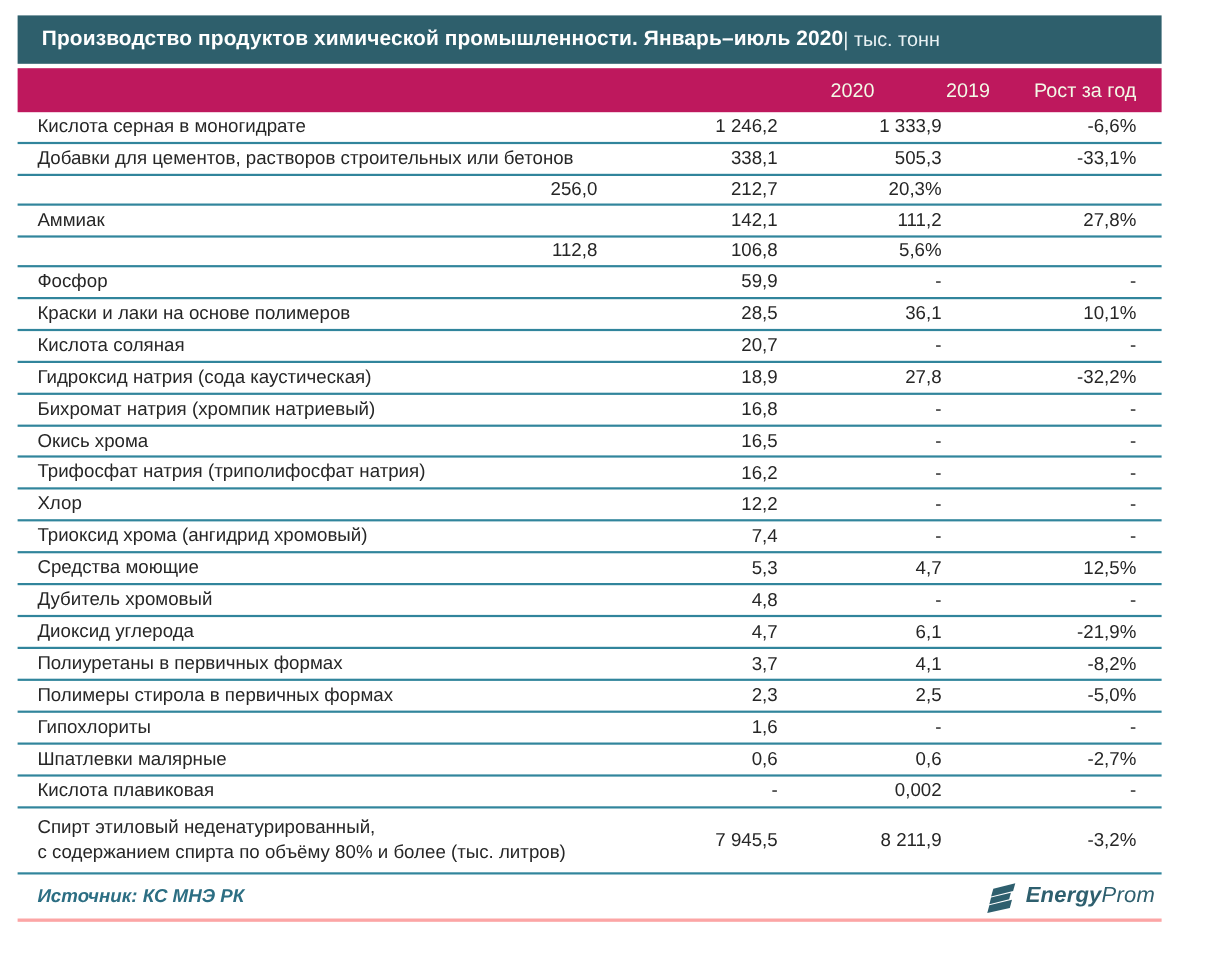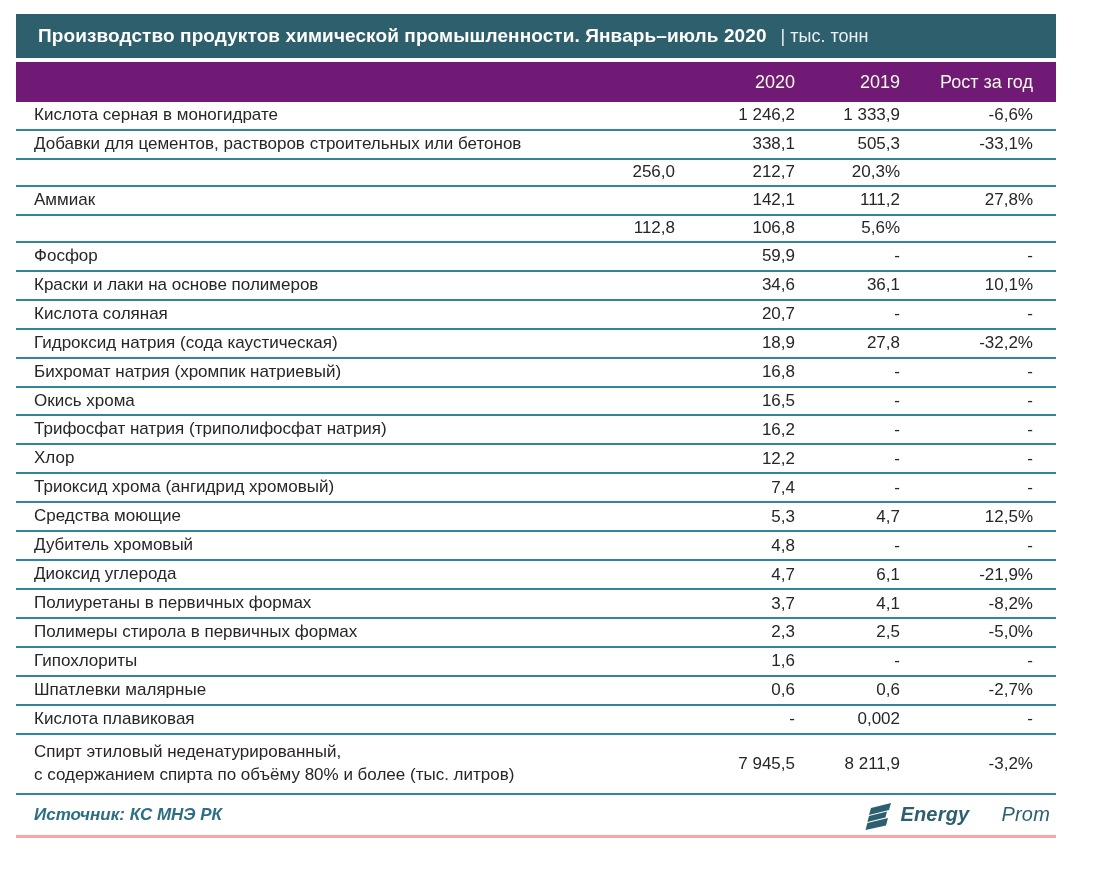--- a/index.html
+++ b/index.html
@@ -33,26 +33,25 @@
   .titlebar .main {
     color: #ffffff;
     font-size: 19px;
     font-weight: bold;
     letter-spacing: .1px;
   }
   .titlebar .unit {
     color: #e8f1f3;
     font-size: 18px;
     font-weight: normal;
-    margin-left: 14px;
   }
   
   .colheader {
     margin-top: 4px;
-    background: #701a75;
+    background: #be185d;
     height: 40px;
     display: grid;
     grid-template-columns: 1fr 120px 105px 133px;
     align-items: center;
     padding-left: 18px;
     padding-right: 23px;
     box-sizing: border-box;
     color: #F3FAE7;
     font-size: 18px;
   }
@@ -63,20 +62,21 @@
     display: grid;
     grid-template-columns: 1fr 120px 105px 133px;
     align-items: center;
     min-height: 27px;
     padding-left: 18px;
     padding-right: 23px;
     box-sizing: border-box;
     border-bottom: 2px solid #31859C;
     font-size: 17px;
     color: #262626;
+    gap: 44px;
   }
   .trow.tall { min-height: 60px; }
   .cell-name {
     text-align: left;
     white-space: pre-line;
     line-height: 1.35;
     padding: 2px 8px 2px 0;
   }
   .cell-num { text-align: right; }
   
@@ -103,21 +103,21 @@
     gap: 7px;
   }
   .logo-mark { display: block; }
   .logo-text {
     font-size: 20px;
     font-style: italic;
     color: #2E5F6E;
     letter-spacing: .2px;
   }
   .logo-text .b { font-weight: bold; }
-  .logo-text .r { font-weight: normal; margin-left: 32px; }
+  .logo-text .r { font-weight: normal; }
 </style>
 </head>
 <body>
 
 <div class="page">
   <div class="wrap">
 
     <div class="titlebar">
       <span class="main">Производство продуктов химической промышленности. Январь–июль 2020</span>
       <span class="unit">| тыс. тонн</span>
@@ -160,21 +160,21 @@
         <span class="cell-num">5,6%</span>
       </div>
         <div class="trow">
         <span class="cell-name">Фосфор</span>
         <span class="cell-num">59,9</span>
         <span class="cell-num">-</span>
         <span class="cell-num">-</span>
       </div>
         <div class="trow">
         <span class="cell-name">Краски и лаки на основе полимеров</span>
-        <span class="cell-num">34,6</span>
+        <span class="cell-num">28,5</span>
         <span class="cell-num">36,1</span>
         <span class="cell-num">10,1%</span>
       </div>
         <div class="trow">
         <span class="cell-name">Кислота соляная</span>
         <span class="cell-num">20,7</span>
         <span class="cell-num">-</span>
         <span class="cell-num">-</span>
       </div>
         <div class="trow">

